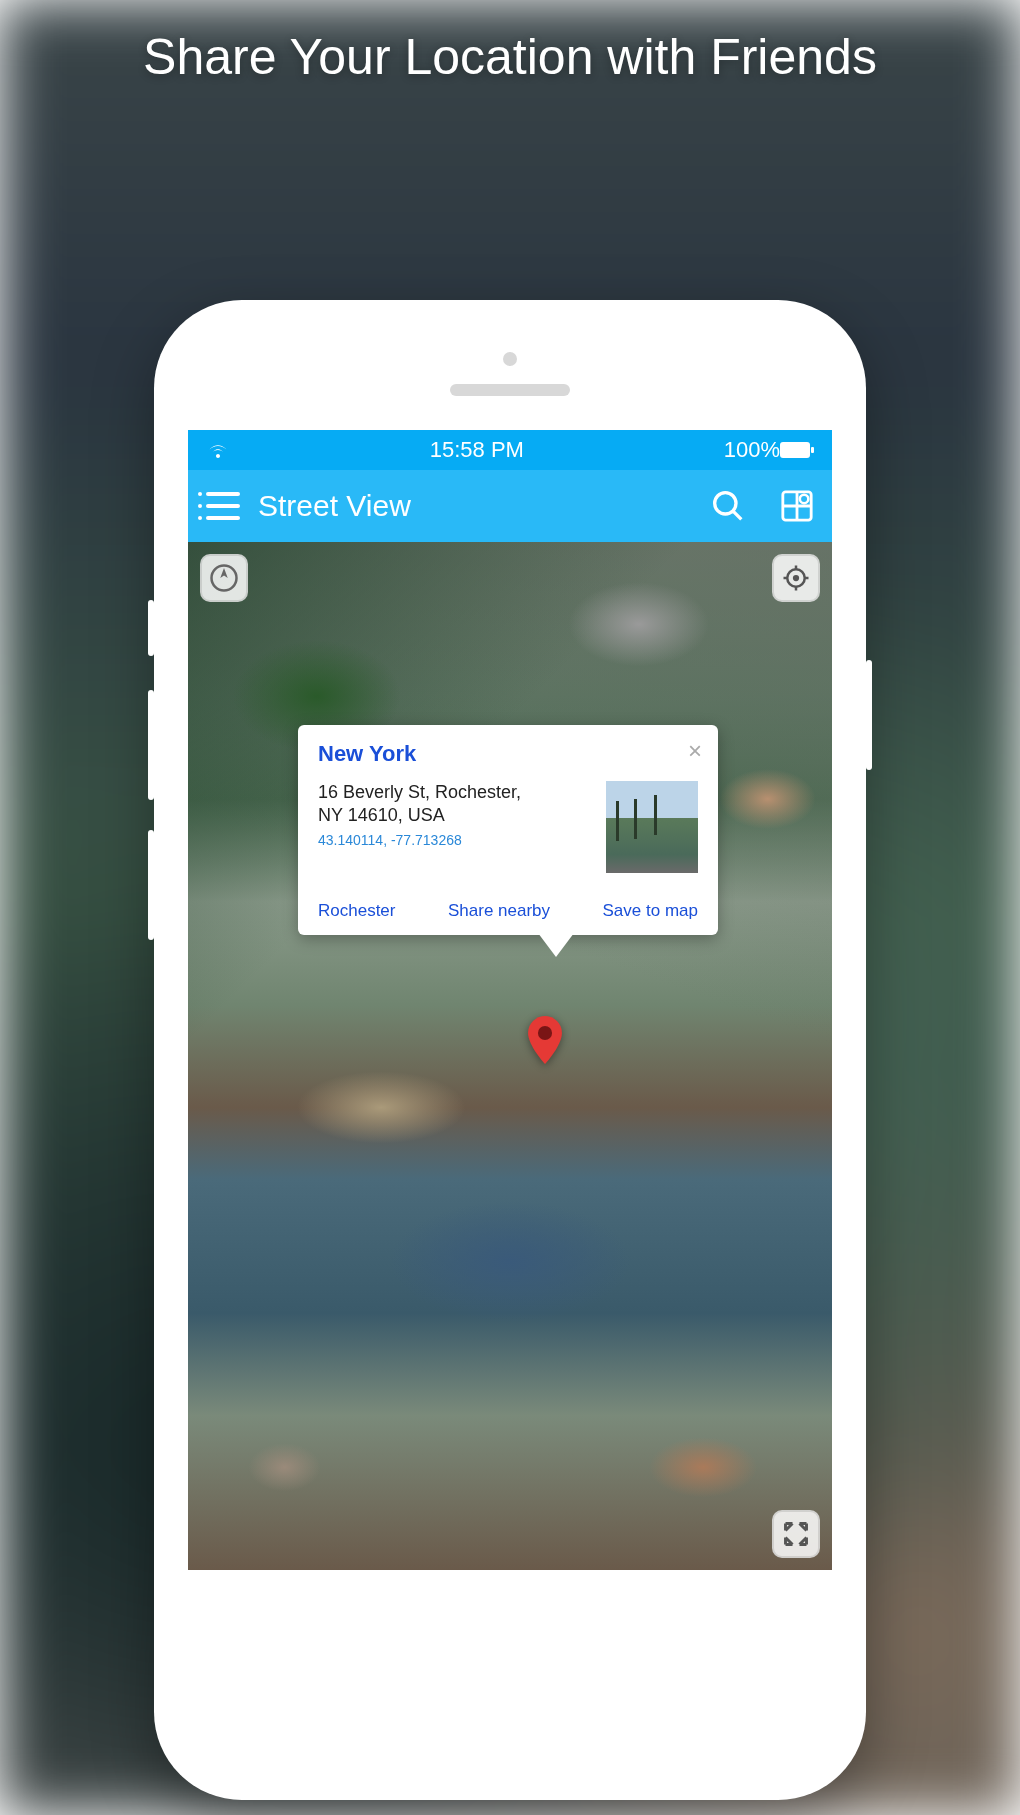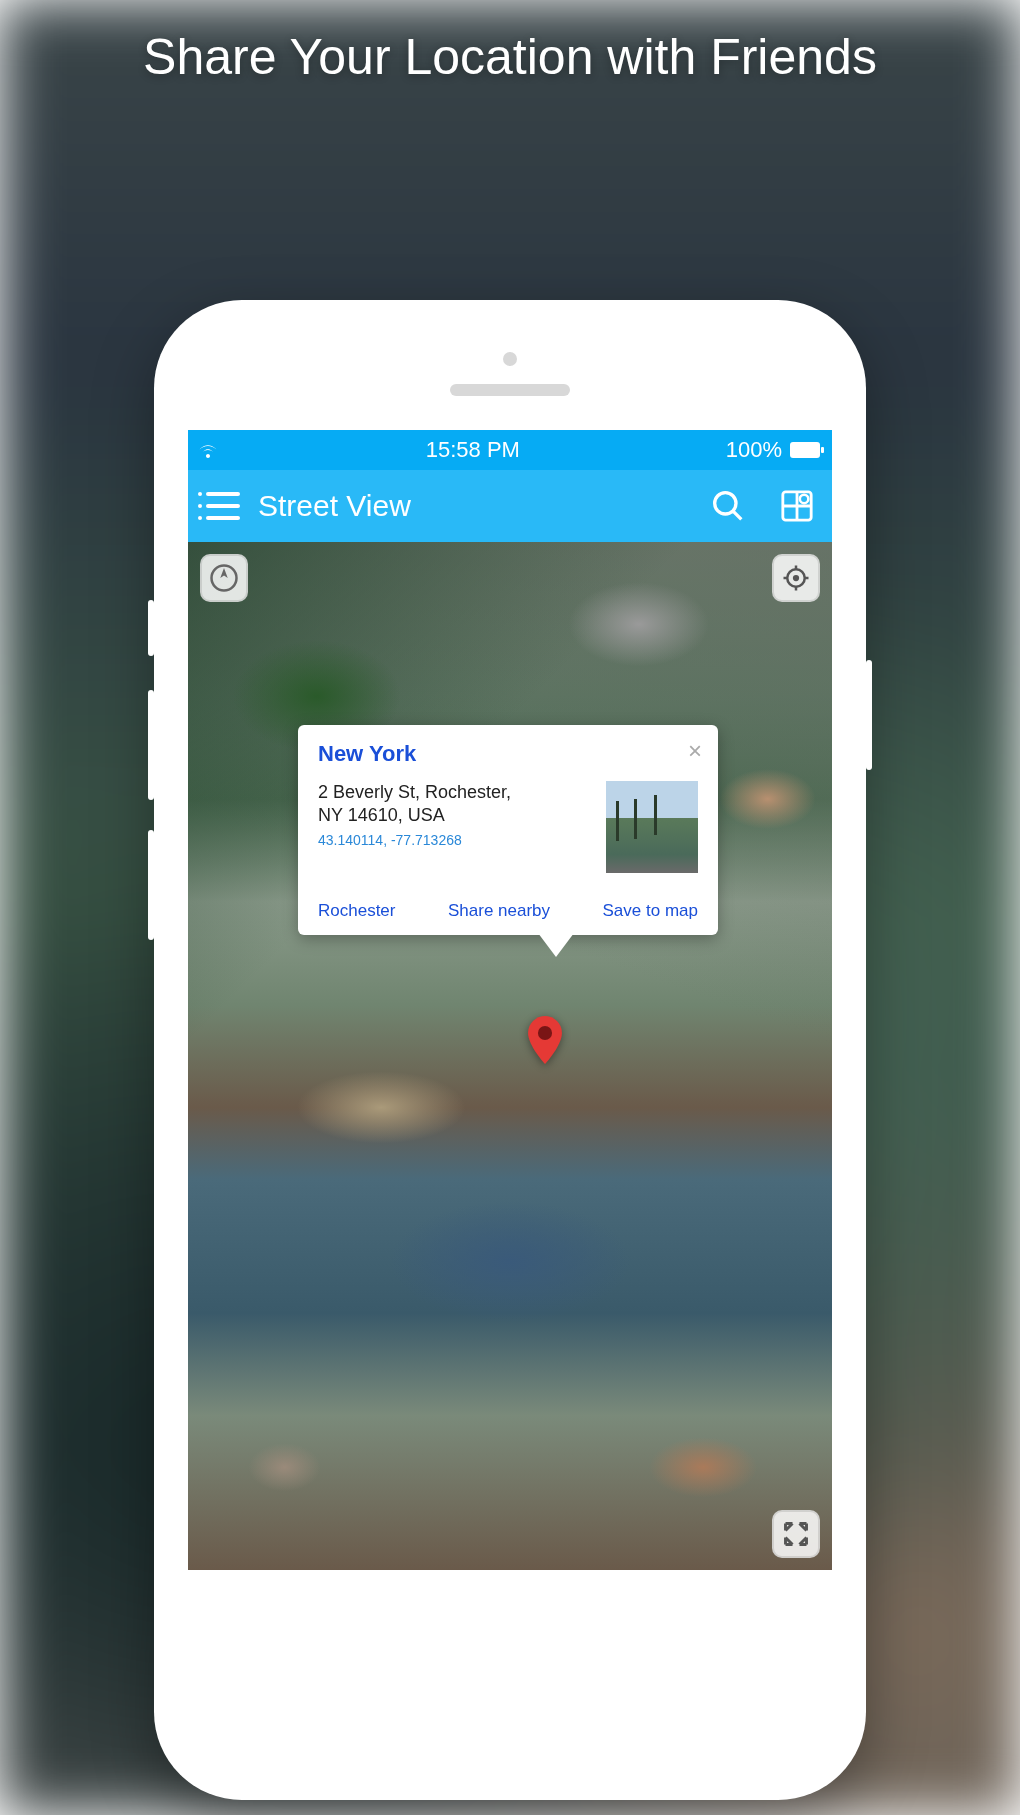--- a/index.html
+++ b/index.html
@@ -85,25 +85,25 @@
   top: 130px;
   height: 1140px;
   overflow: hidden;
 }
 .status-bar {
   height: 40px;
   background: #06abf4;
   display: flex;
   align-items: center;
   justify-content: space-between;
-  padding: 0 8px;
+  padding: 0 18px;
   color: #fff;
   font-size: 22px;
 }
-.status-left, .status-right { display: flex; align-items: center; gap: 8px; }
+.status-left, .status-right { display: flex; align-items: center; gap: 0; }
 .wifi-icon svg, .battery-icon svg { display: block; }
 .app-bar {
   height: 72px;
   background: #29b9f7;
   display: flex;
   align-items: center;
   padding: 14px 18px;
   gap: 18px;
   color: #fff;
 }
@@ -302,21 +302,21 @@
             <path fill="#e53935" d="M12 0C5.4 0 0 5.4 0 12c0 9 12 22 12 22s12-13 12-22C24 5.4 18.6 0 12 0z"></path>
             <circle cx="12" cy="12" r="5" fill="#7a1515"></circle>
           </svg>
       </div>
 
       <div class="callout">
         <div class="callout-close">×</div>
         <div class="callout-title">New York</div>
         <div class="callout-body">
           <div class="callout-text">
-            <div class="callout-address">2 Beverly St, Rochester,</div>
+            <div class="callout-address">16 Beverly St, Rochester,</div>
             <div class="callout-address">NY 14610, USA</div>
             <div class="callout-coords">43.140114, -77.713268</div>
           </div>
           <div class="callout-thumb"></div>
         </div>
         <div class="callout-actions">
           <span>Rochester</span>
           <span>Share nearby</span>
           <span>Save to map</span>
         </div>

